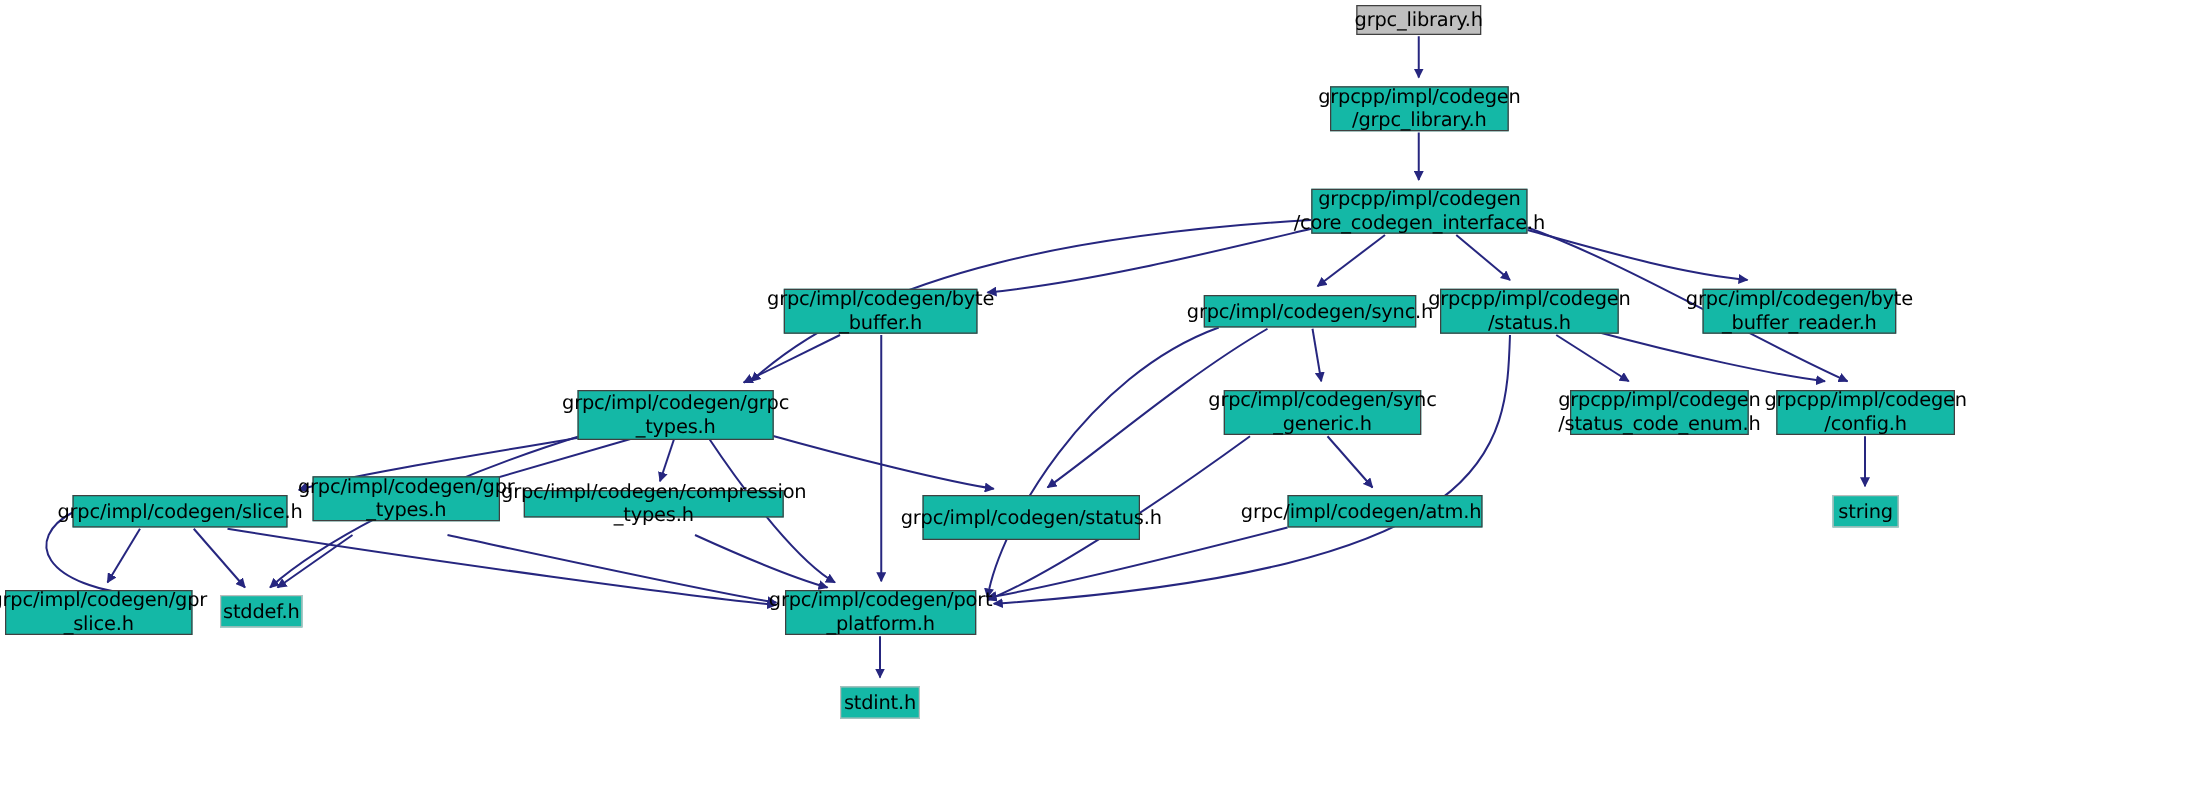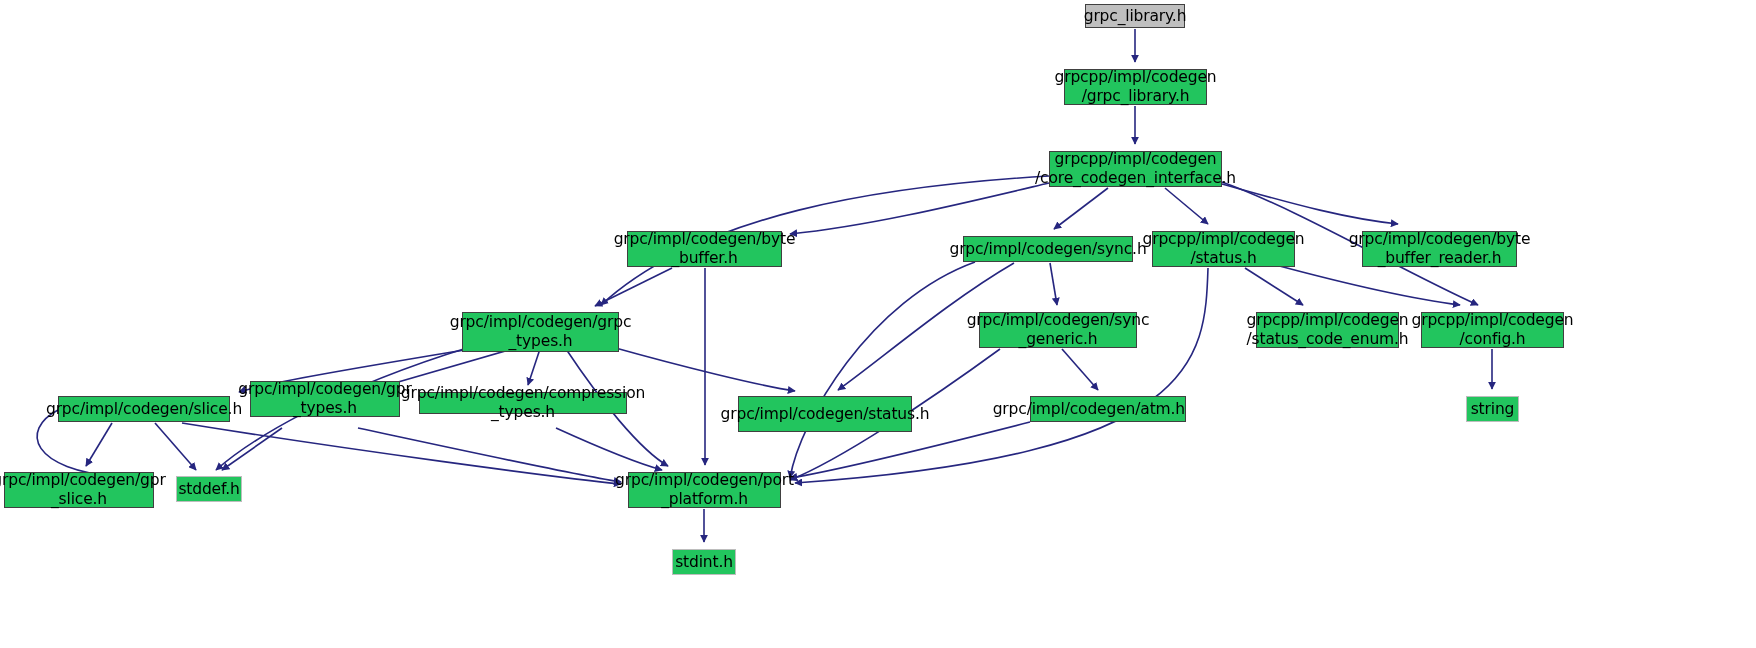--- a/index.html
+++ b/index.html
@@ -22,21 +22,21 @@
     height: 648px;
     pointer-events: none;
   }
   .node {
     position: absolute;
     box-sizing: border-box;
     display: flex;
     align-items: center;
     justify-content: center;
     text-align: center;
-    background: #22c55e;
+    background: #14b8a6;
     border: 1px solid #404040;
     color: #000000;
     font-size: 15.5px;
     line-height: 19px;
     letter-spacing: -0.15px;
     white-space: pre;
     z-index: 2;
     cursor: default;
   }
   .node.root {

